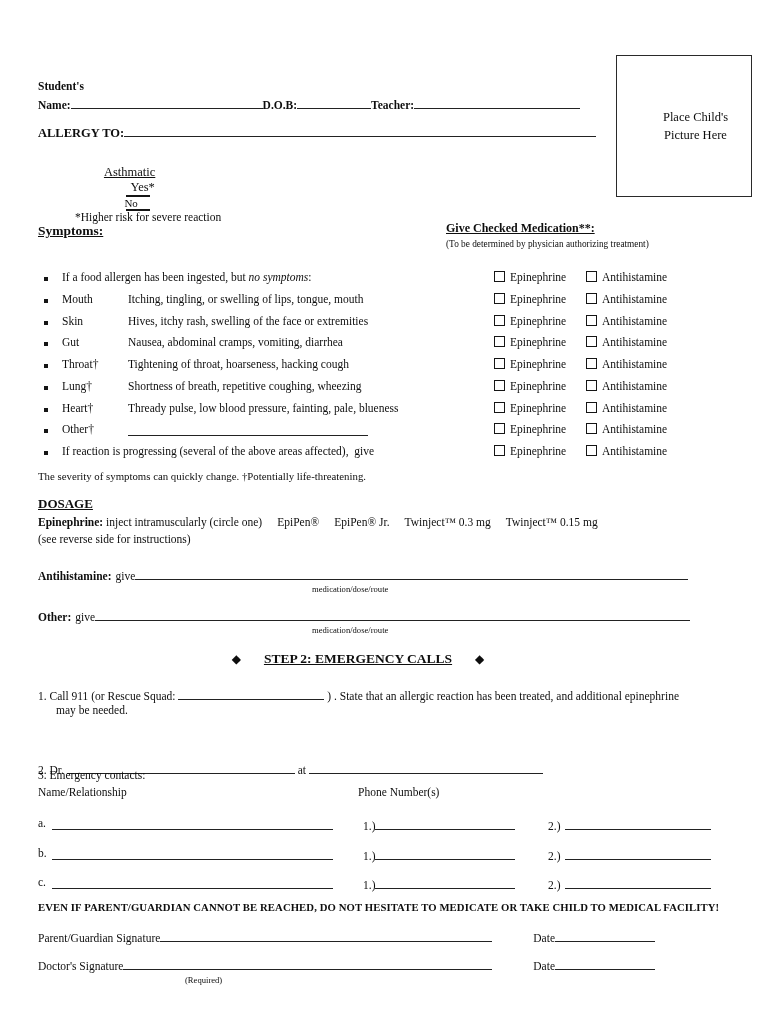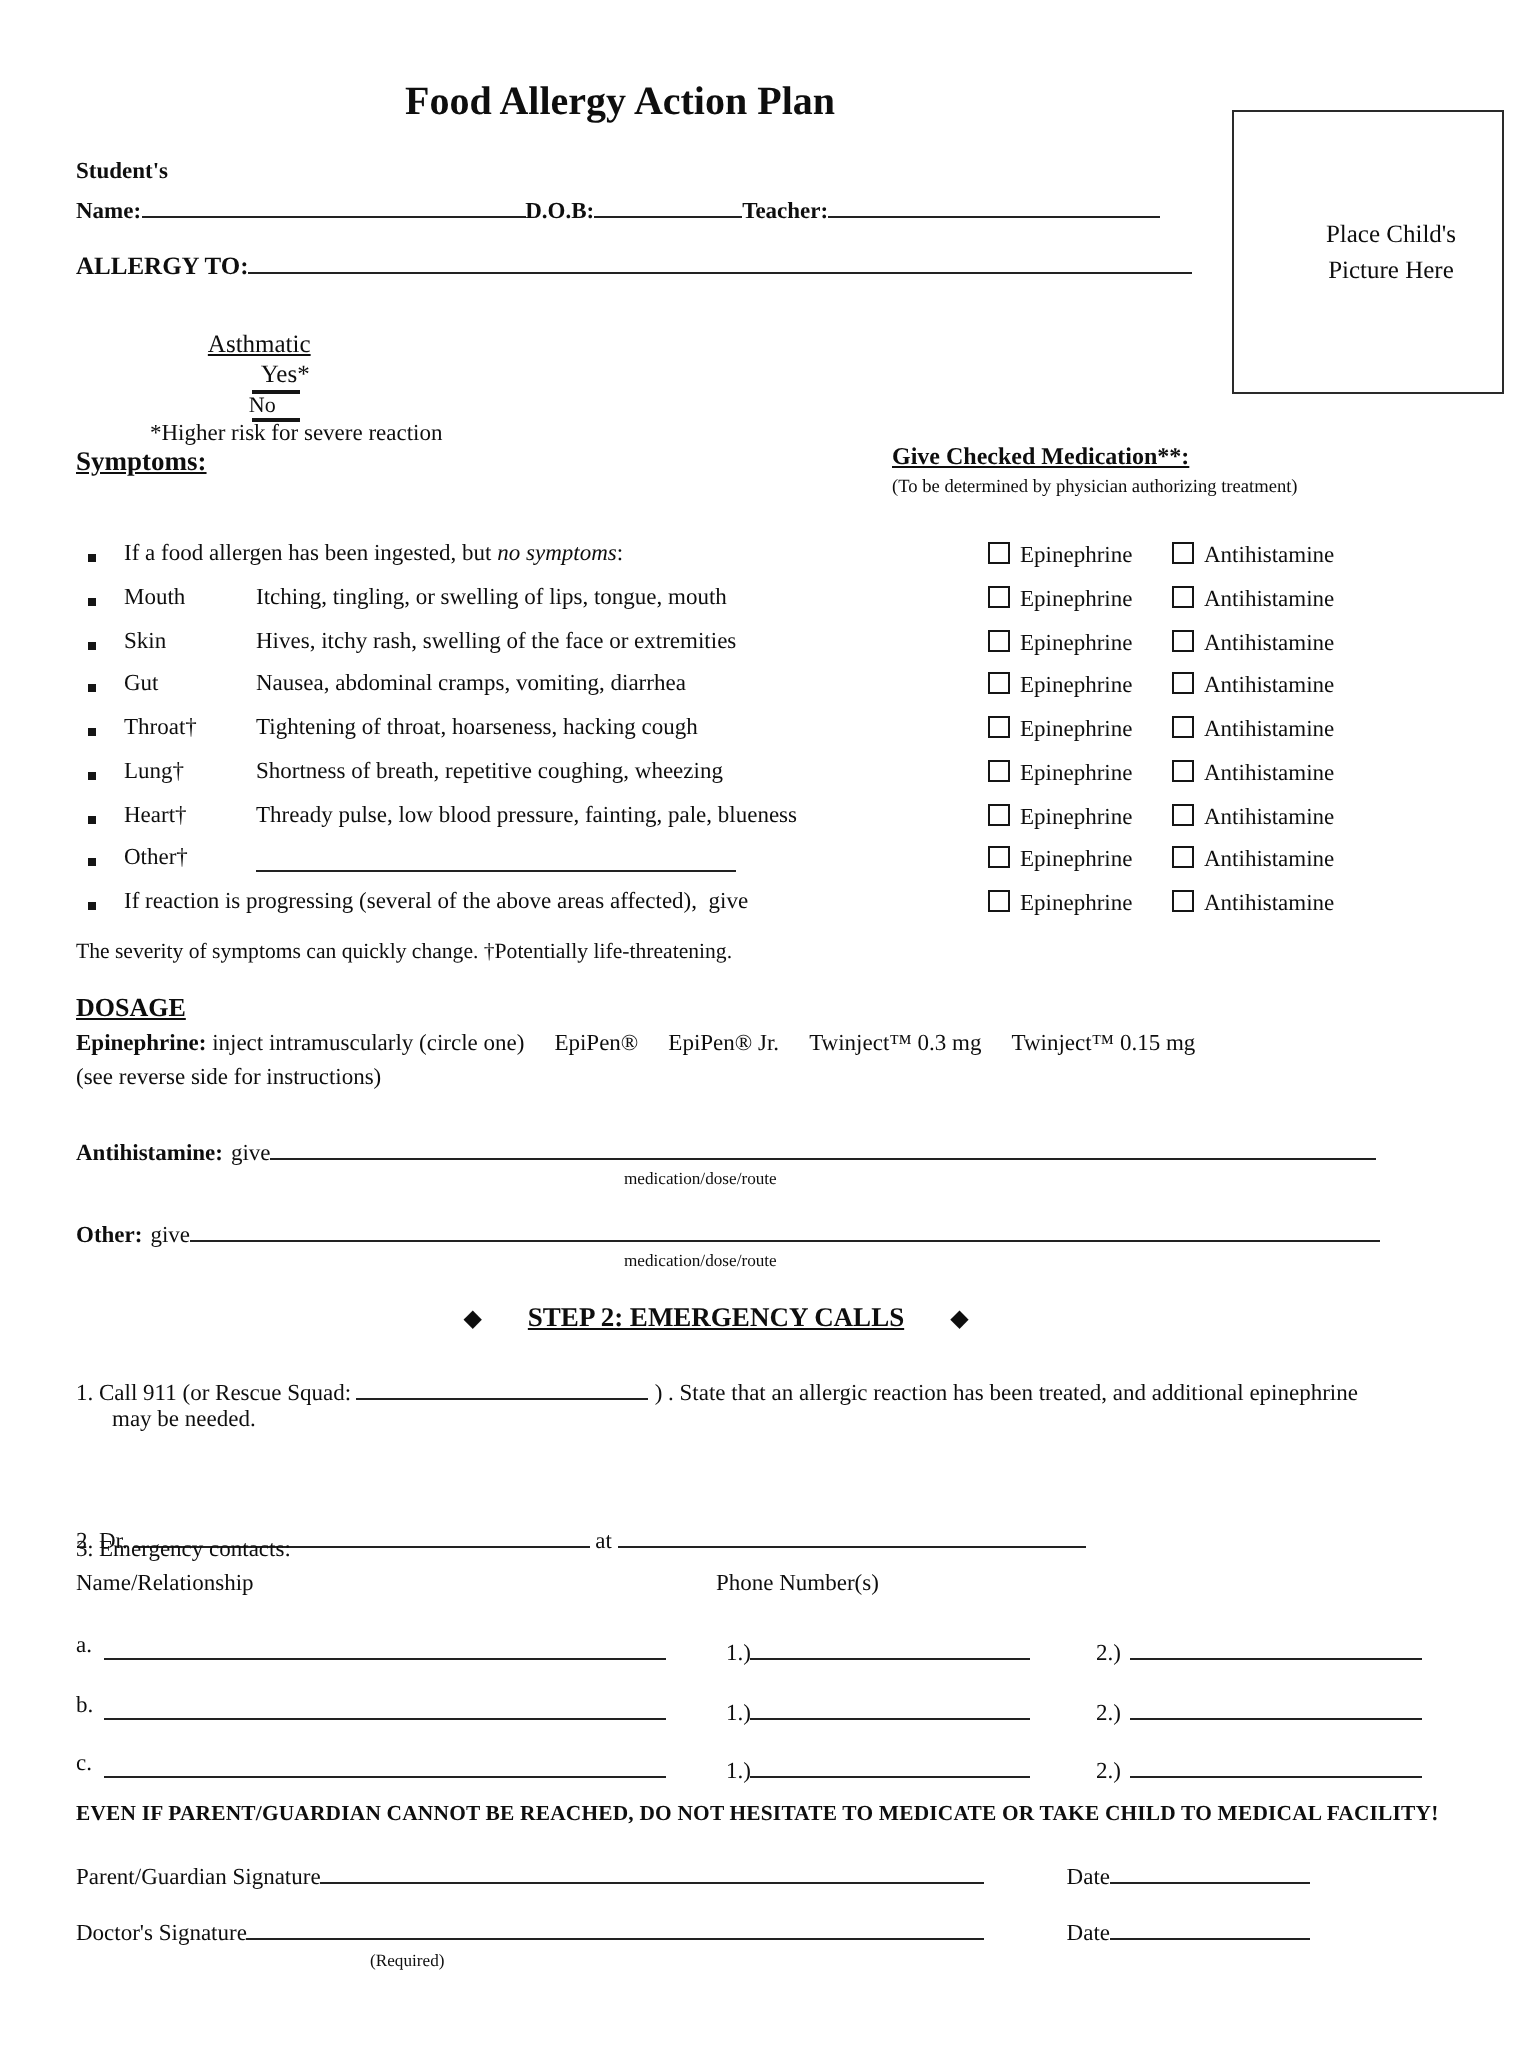--- a/index.html
+++ b/index.html
@@ -89,21 +89,20 @@
   .sig-doctor{top:957px;}
   .sig-row .date{margin-left:41px;}
   .sig-row .dateline{width:100px;}
   .required{top:975px;left:185px;font-size:8.6px;}
 </style>
 </head>
 <body>
 
 <div class="page">
 
-  <div class="abs title">Food Allergy Action Plan</div>
 
   <div class="abs picture-box">
     <span>Place Child's Picture Here</span>
   </div>
 
   <div class="abs hdr-students b">Student's</div>
 
   <div class="abs hdr-allergy nowrap"><span class="b">ALLERGY TO:</span><span class="line" style="width:472px"></span></div>
 
   <div class="abs hdr-name-row"><span class="b">Name:</span><span class="line" style="width:192px"></span><span class="b">D.O.B:</span><span class="line" style="width:74px"></span><span class="b">Teacher:</span><span class="line" style="width:166px"></span></div>

